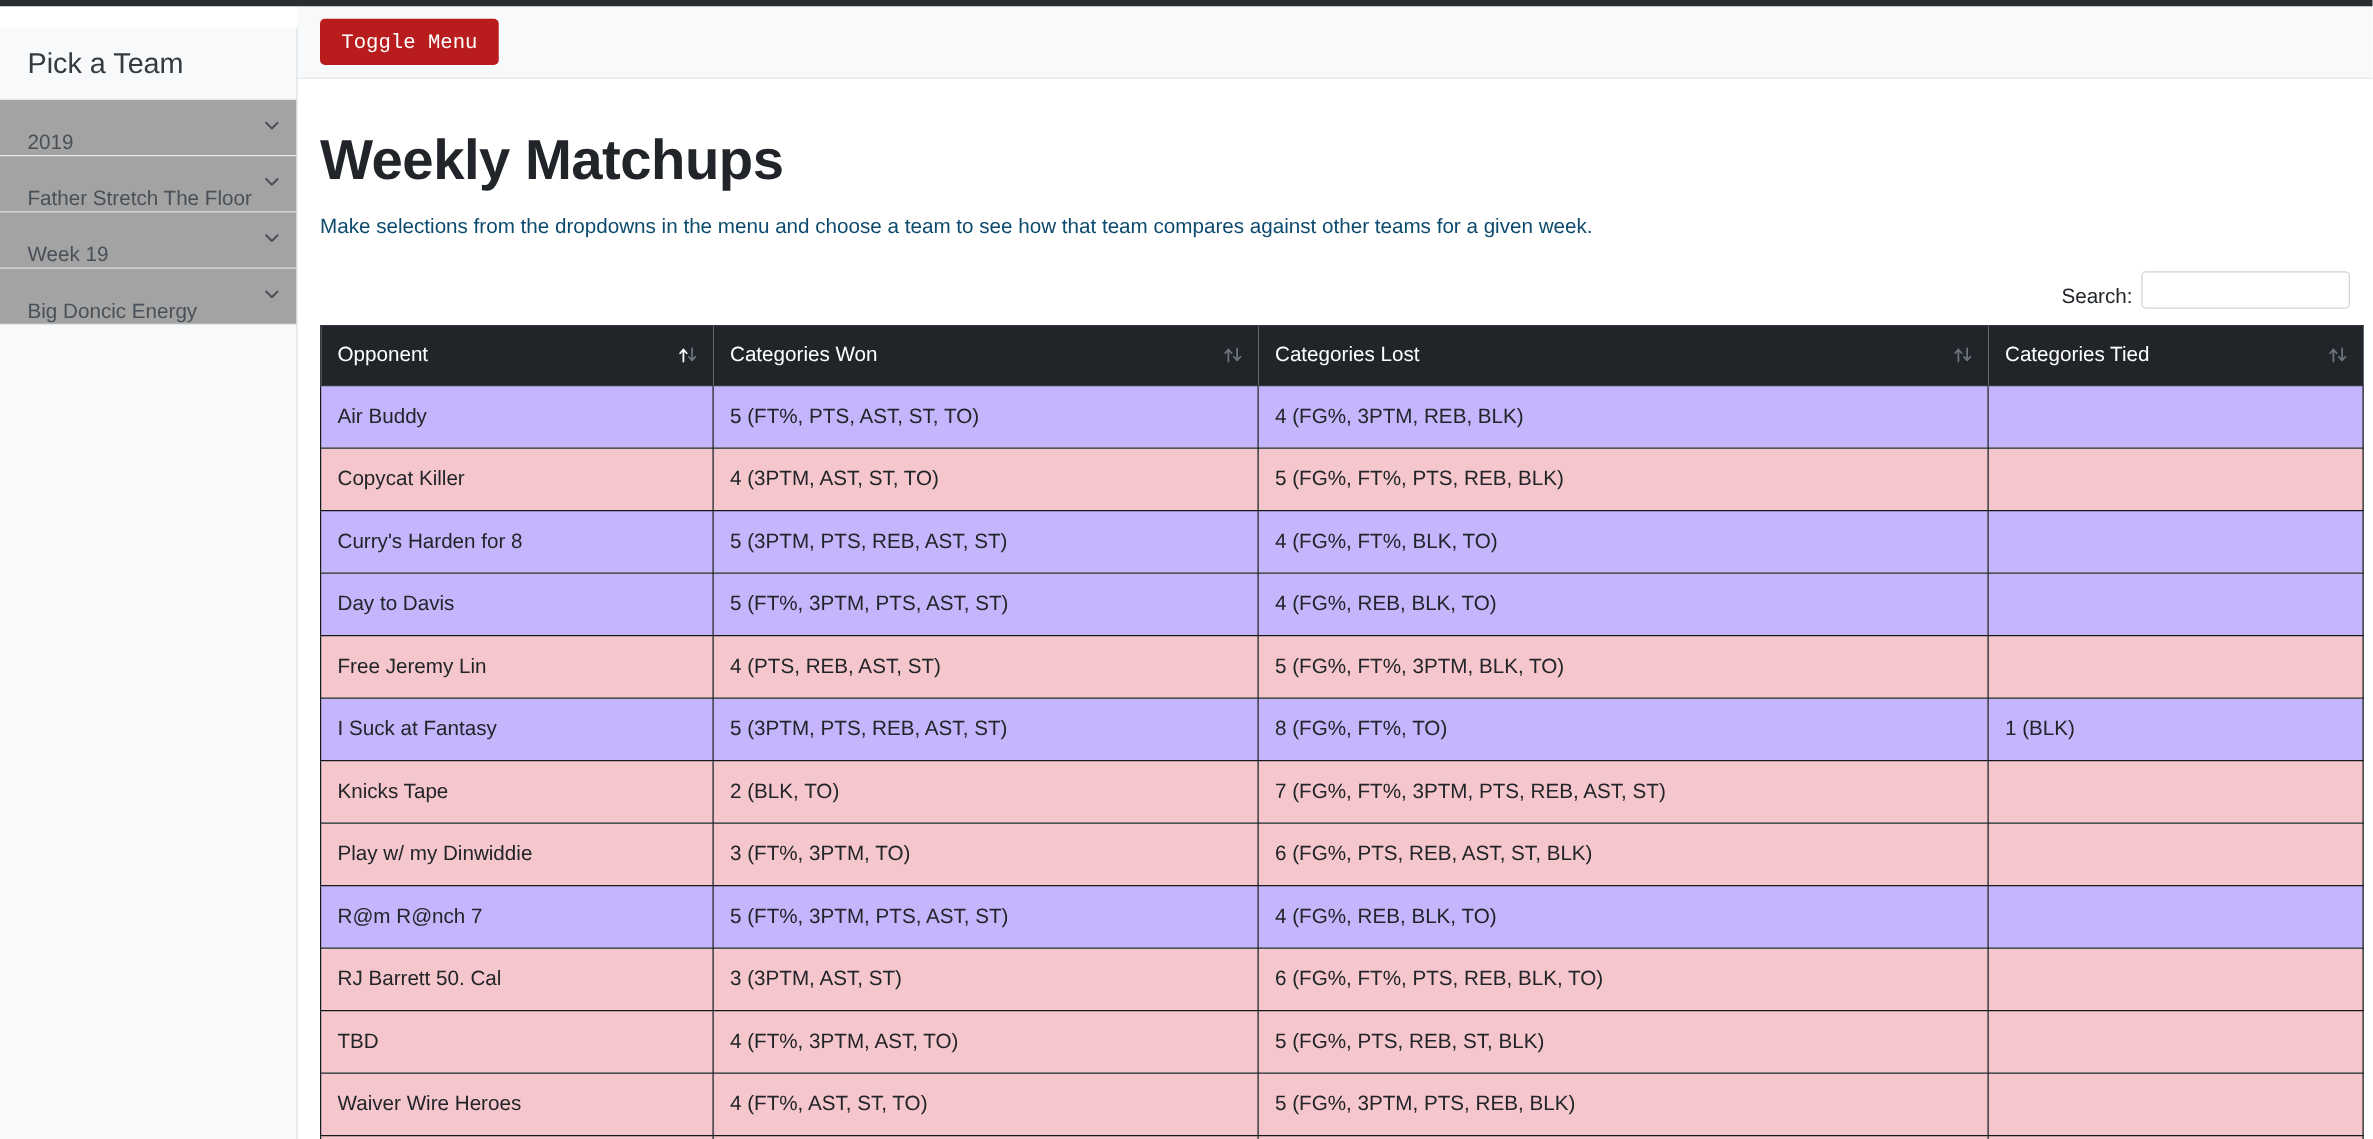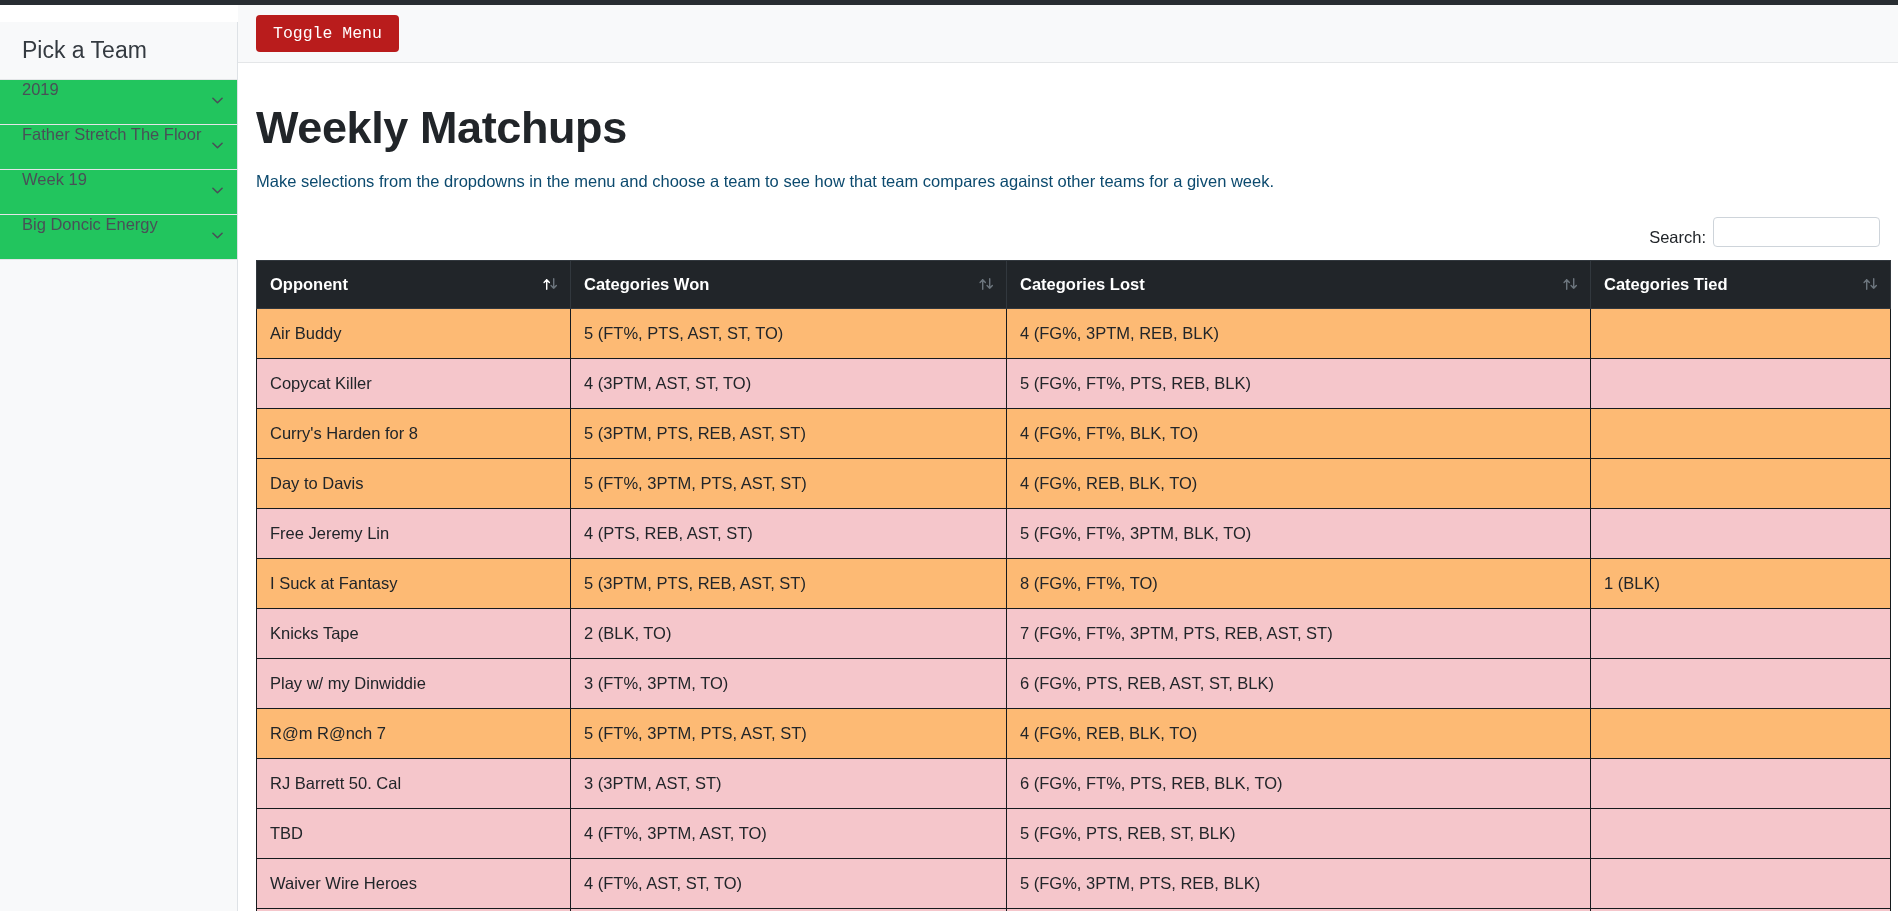--- a/index.html
+++ b/index.html
@@ -33,26 +33,26 @@
     display: flex; align-items: center;
     padding: 0 22px;
     font-size: 23px;
     color: #343a40;
     border-bottom: 1px solid #e4e6e8;
     white-space: nowrap;
   }
   .sb-select {
     position: relative;
     height: 45px;
-    display: flex; align-items: flex-start;
+    display: flex; align-items: flex-end;
     padding: 0 28px 0 22px;
     font-size: 16.5px;
     color: #495057;
     border-bottom: 1px solid #e4e6e8;
-    background: #22c55e;
+    background: #a3a3a3;
     cursor: pointer;
     white-space: nowrap;
     overflow: hidden;
   }
   .sb-select .chev {
     position: absolute; right: 14px; top: 50%;
     transform: translateY(-50%);
     width: 11px; height: 11px;
     pointer-events: none;
   }
@@ -141,21 +141,21 @@
     font-size: 16.5px;
   }
   table#matchups col.c-opp  { width: 314px; }
   table#matchups col.c-won  { width: 436px; }
   table#matchups col.c-lost { width: 584px; }
   table#matchups col.c-tied { width: 300px; }
 
   table#matchups thead th {
     background: #212529;
     color: #ffffff;
-    font-weight: bold;
+    font-weight: normal;
     text-align: left;
     padding: 14px 13px;
     border: 1px solid #32383e;
     position: relative;
     white-space: nowrap;
     font-size: 16.5px;
   }
   .sort-icon {
     position: absolute;
     right: 11px;
@@ -167,21 +167,21 @@
 
   table#matchups tbody td {
     padding: 13px 13px;
     border: 1px solid #161a1d;
     color: #212529;
     vertical-align: middle;
     height: 50px;
     white-space: nowrap;
     overflow: hidden;
   }
-  tr.win  td { background: #fdba74; }
+  tr.win  td { background: #c4b5fd; }
   tr.loss td { background: #f5c6cb; }
 </style>
 </head>
 <body>
 
 <div id="top-strip"></div>
 
 <aside id="sidebar">
   <div class="sidebar-head">Pick a Team</div>
   <div id="sidebar-selects">

